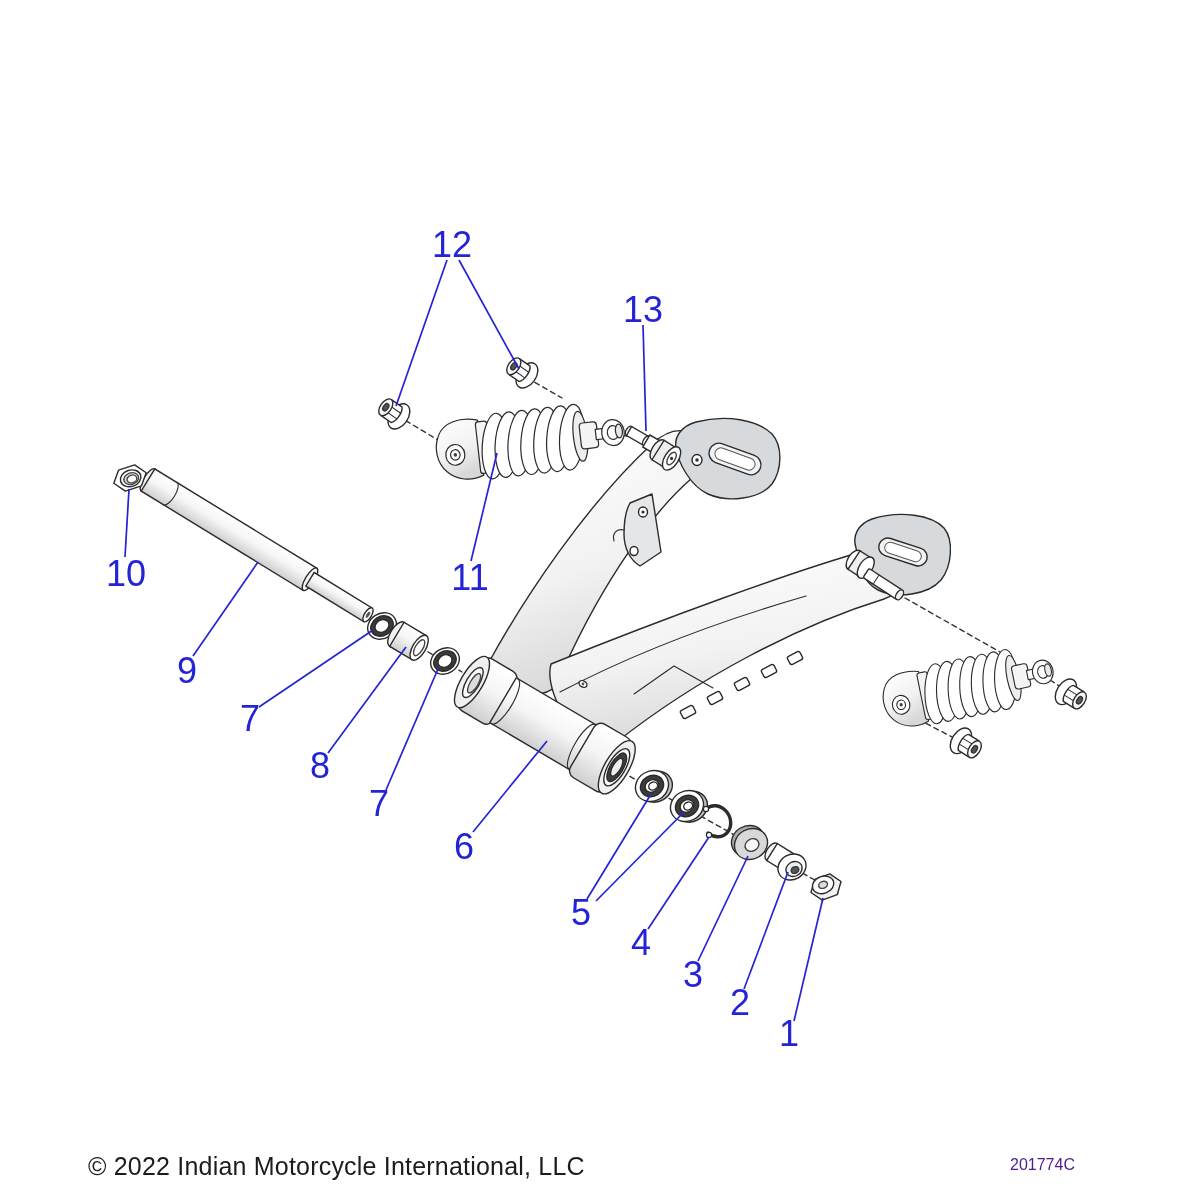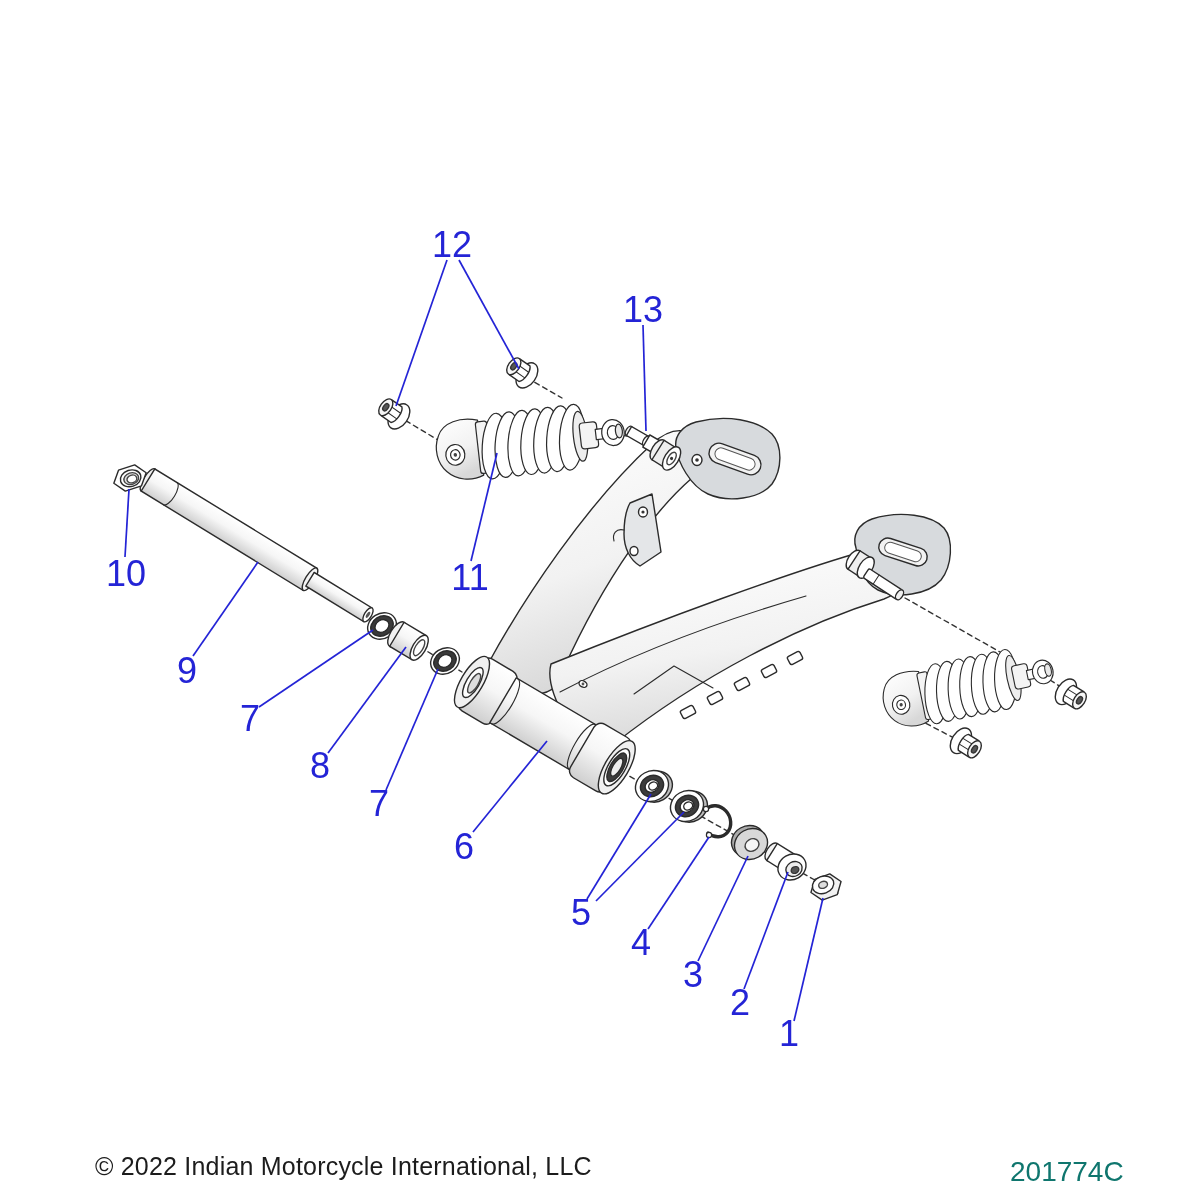--- a/index.html
+++ b/index.html
@@ -5,27 +5,27 @@
   html,body{margin:0;padding:0;background:#ffffff;}
   .canvas{
     position:relative;
     width:1200px;height:1200px;
     background:#ffffff;
     font-family:"Liberation Sans", sans-serif;
     overflow:hidden;
   }
   .diagram-svg{position:absolute;left:0;top:0;}
   .footer-copyright{
-    position:absolute;left:95px;top:1152px;
+    position:absolute;left:88px;top:1152px;
     font-size:25px;color:#1c1c1c;letter-spacing:0.2px;
     white-space:nowrap;
   }
   .footer-code{
     position:absolute;left:1010px;top:1156px;
-    font-size:28px;color:#0f766e;
+    font-size:16px;color:#4c1d95;
     white-space:nowrap;
   }
 </style>
 </head>
 <body>
 
 <div class="canvas">
 
   <svg class="diagram-svg" width="1200" height="1200" viewBox="0 0 1200 1200">
     <defs>

